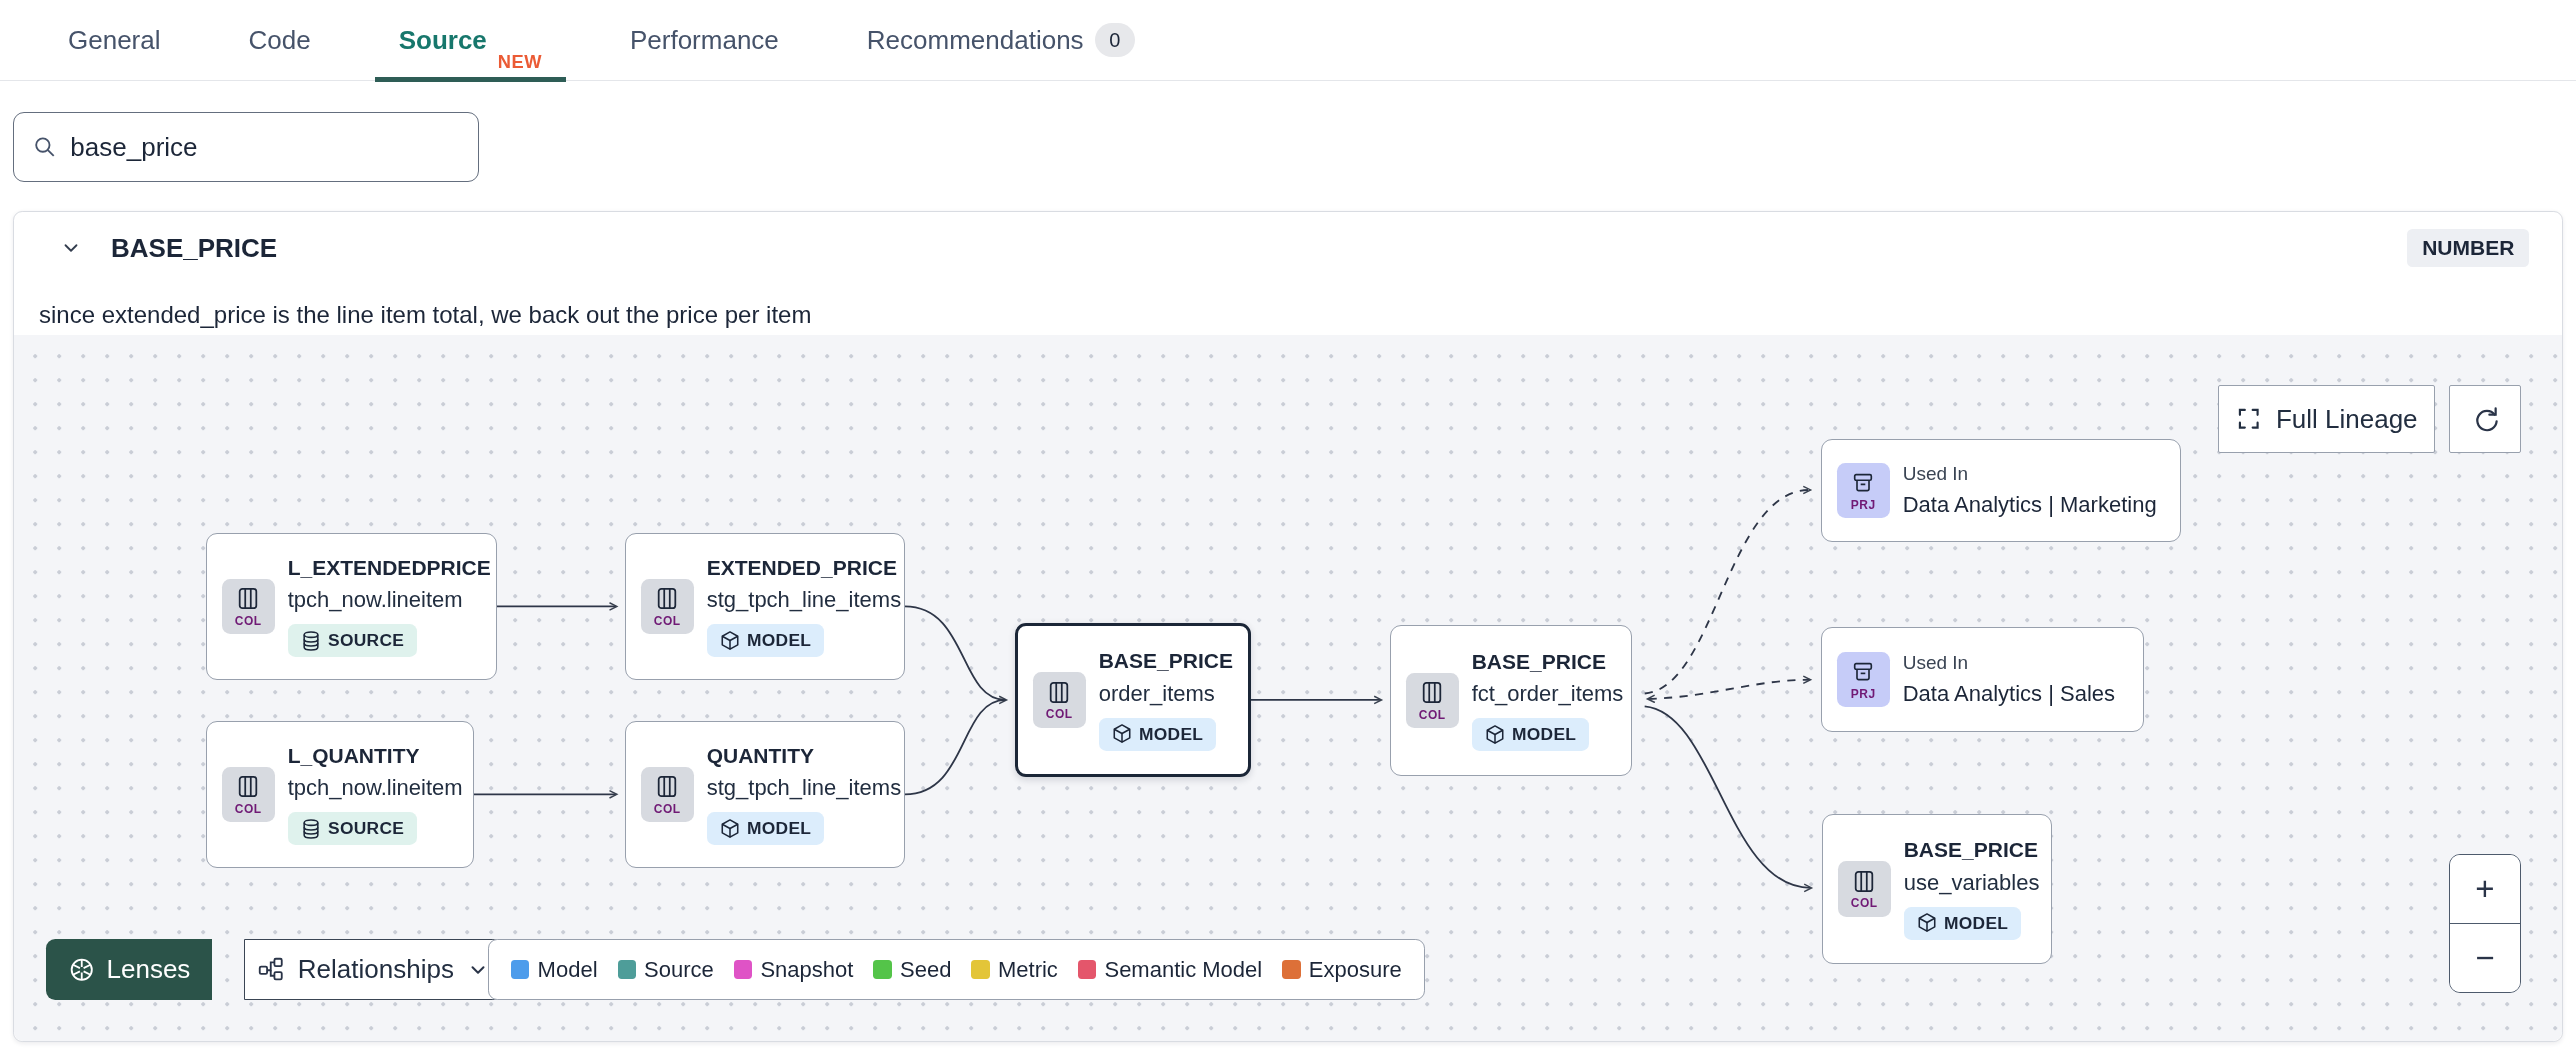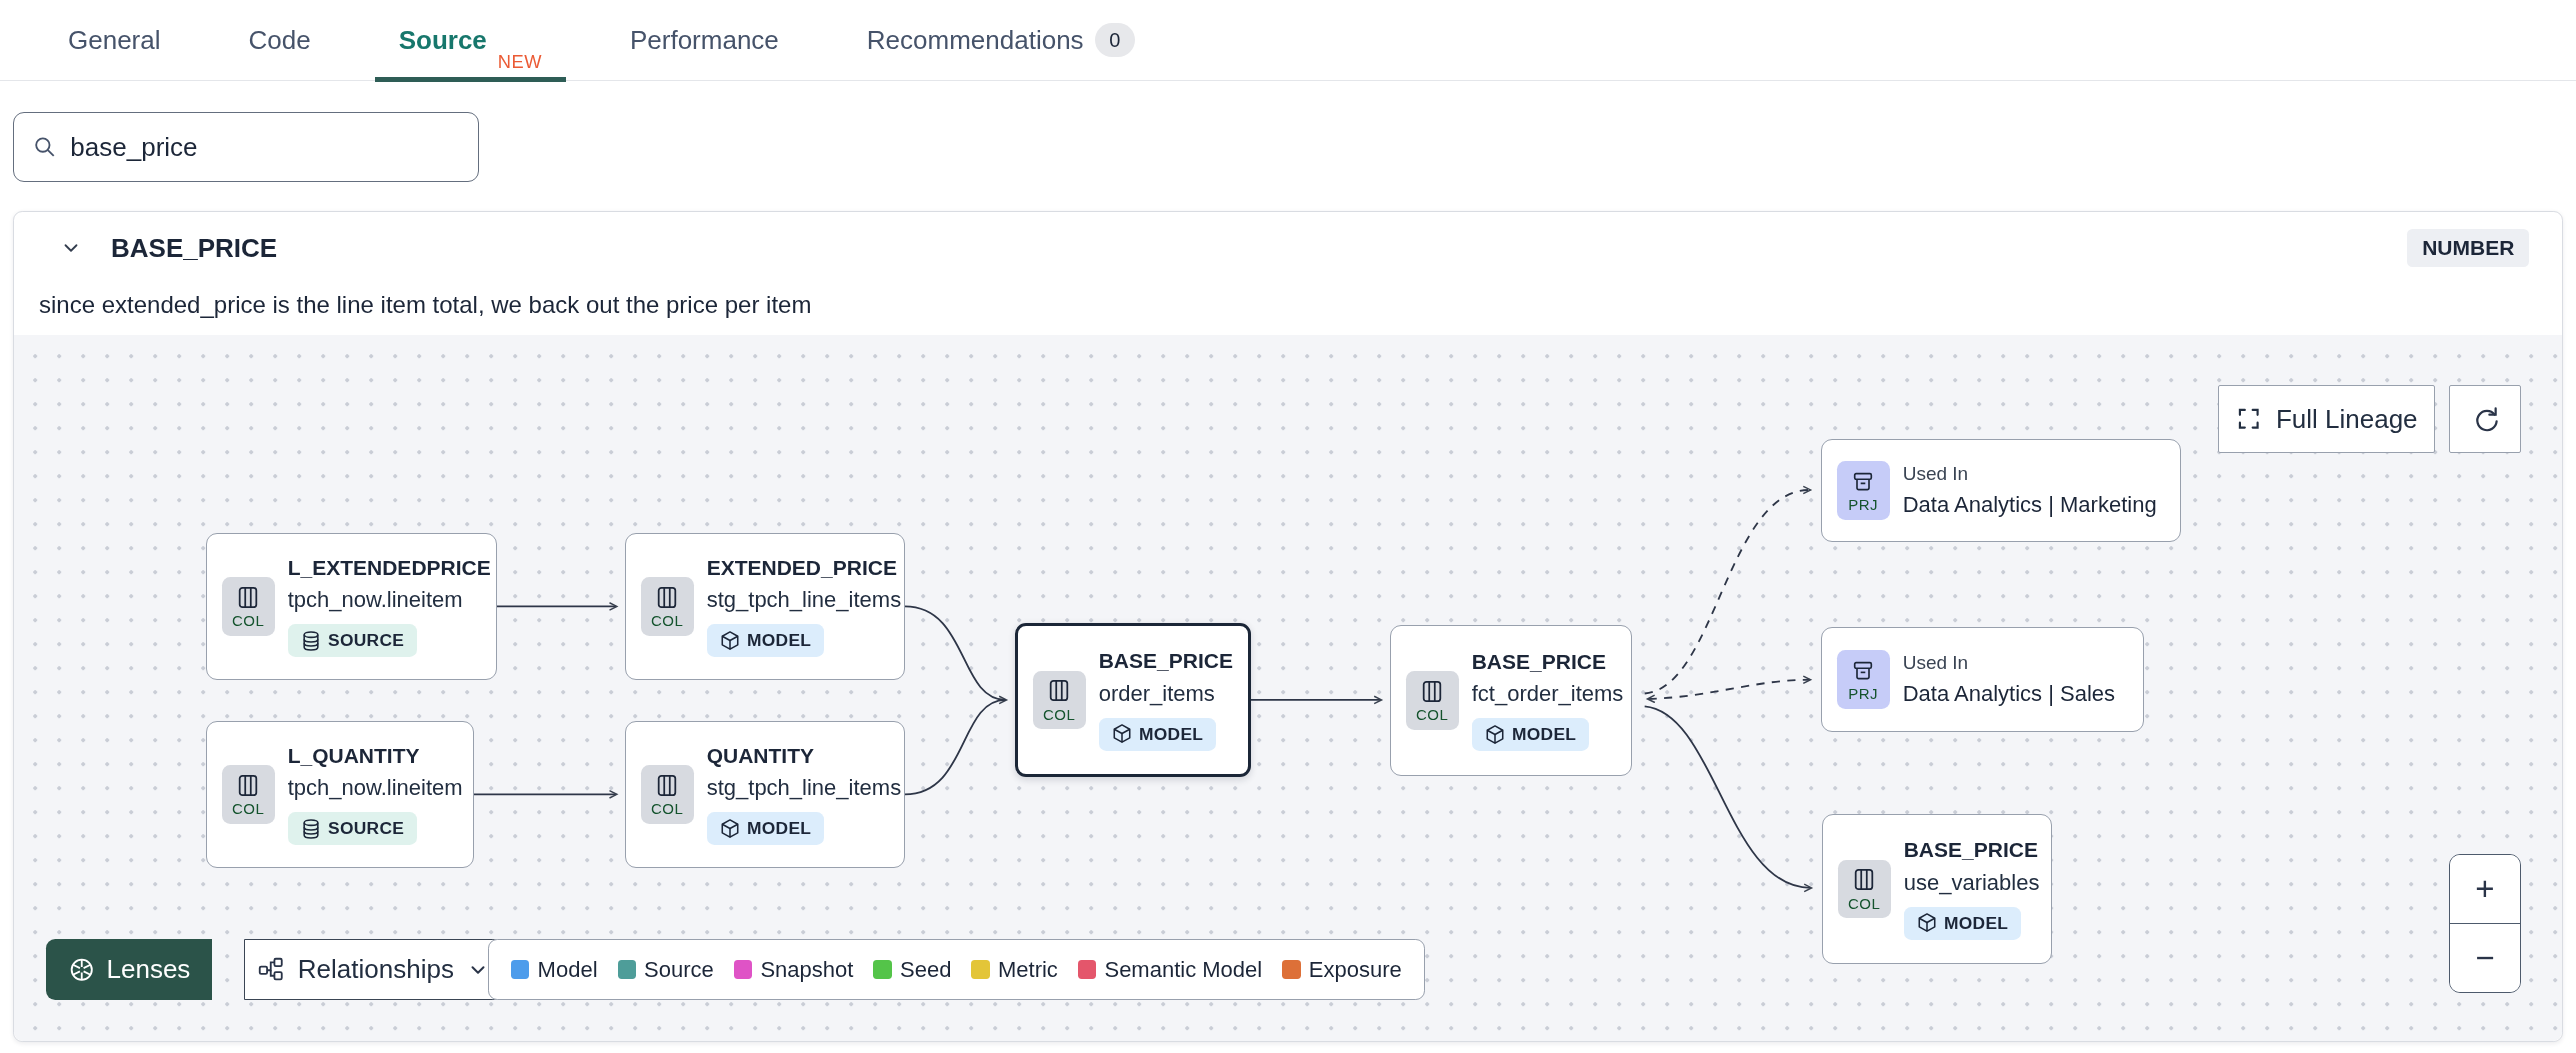--- a/index.html
+++ b/index.html
@@ -7,55 +7,55 @@
     font-family:"Liberation Sans","DejaVu Sans",sans-serif; color:#1C2638; }
   .page { position:relative; width:2576px; height:1053px; }
 
   
   .tabbar { position:absolute; left:0; top:0; width:100%; height:81px;
     border-bottom:1.8px solid #E4E6EA; display:flex; align-items:center; padding-left:44px; }
   .tab { position:relative; height:81px; display:flex; align-items:center; gap:11px;
     padding:0 24px; margin-right:40px; font-size:26px; color:#46536A; cursor:pointer; white-space:nowrap; }
   .tab.active { color:#17776C; font-weight:700; }
   .tab.active::after { content:""; position:absolute; left:0; right:0; bottom:-1.8px; height:5.5px; background:#2E5D56; }
-  .tab-new { font-size:18.3px; font-weight:400; color:#EB5B35; letter-spacing:0.5px;margin-top:44px; }
+  .tab-new { font-size:18.3px; font-weight:700; color:#EB5B35; letter-spacing:0.5px;margin-top:44px; }
   .tab-count { background:#E7E8EB; border-radius:916px; padding:5.5px 14.7px; font-size:20px; color:#1C2638; }
 
   
   .searchbox { position:absolute; left:13px; top:112px; width:466px; height:70px;
     border:1.8px solid #646E7E; border-radius:11px; background:#fff; display:flex; align-items:center; padding:0 18.3px; gap:13px; }
   .searchbox input { border:none; outline:none; font-size:26px; color:#1C2638; width:100%;
     font-family:"Liberation Sans","DejaVu Sans",sans-serif; background:transparent; }
 
   
   .panel { position:absolute; left:13px; top:211px; width:2550px; height:831px;
     background:#fff; border:0.9px solid #D9DCE2; border-radius:9.2px; box-shadow:0 1.8px 4.6px rgba(20,30,50,.08); }
   .panel-header { position:absolute; left:0; top:0; width:100%; height:72px; display:flex; align-items:center; padding:0 33px 0 46px; }
   .panel-chevron { display:flex; align-items:center; cursor:pointer; margin-right:29px; }
   .panel-title { font-size:26px; font-weight:700; }
   .type-badge { margin-left:auto; background:#EDEFF3; border-radius:5.5px; padding:7.3px 14.7px; font-size:21px; font-weight:600; color:#1C2638; }
-  .panel-desc { position:absolute; left:25px; top:79px; font-size:24px; color:#1C2638; white-space:nowrap; }
+  .panel-desc { position:absolute; left:25px; top:89px; font-size:24px; color:#1C2638; white-space:nowrap; }
 
   
   .canvas { position:absolute; left:0; top:123px; width:2548px; height:706px;
     background-color:#F4F5F8;
     background-image:radial-gradient(circle,#C9CDD6 1.6px,transparent 1.8px);
     background-size:24px 24px; background-position:9.2px 9.2px;
     border-radius:0 0 9.2px 9.2px; overflow:hidden; }
   .edges { position:absolute; inset:0; }
 
   
   .node { position:absolute; background:#fff; border:1.8px solid #98A0AD; border-radius:11px;
     display:flex; align-items:center; gap:13px; padding:0 14.7px; cursor:pointer; }
   .node.selected { border:3.7px solid #1B2637; box-shadow:0 2.8px 7.3px rgba(20,30,50,.15); }
   .kind-badge { flex:0 0 auto; width:53px; border-radius:8.3px; display:flex; flex-direction:column;
     align-items:center; justify-content:center; padding:8.3px 0 6.4px; gap:2.8px; }
   .kind-col { background:#D7DAE0; }
   .kind-prj { background:#C6CCF8; }
-  .kind-badge span { font-size:15px; font-weight:400; color:#14532d; letter-spacing:0.5px; }
+  .kind-badge span { font-size:12px; font-weight:700; color:#701a75; letter-spacing:0.5px; }
   .node-text { display:flex; flex-direction:column; align-items:flex-start; gap:7.3px; min-width:0; }
   .node-title { font-size:21px; font-weight:700; color:#1C2638; white-space:nowrap; }
   .node-sub { font-size:22px; color:#222E40; white-space:nowrap; }
   .pill { display:flex; align-items:center; gap:7.3px; border-radius:7.3px; padding:5.5px 13px;
     font-size:17.4px; font-weight:700; color:#1C2638; margin-top:3.7px; letter-spacing:0.3px; }
   .pill-model { background:#DCEDFC; }
   .pill-source { background:#DFF2ED; }
   .usedin-label { font-size:19px; color:#3A4453; }
   .usedin-name { font-size:22px; font-weight:500; color:#1C2638; white-space:nowrap; }
 

